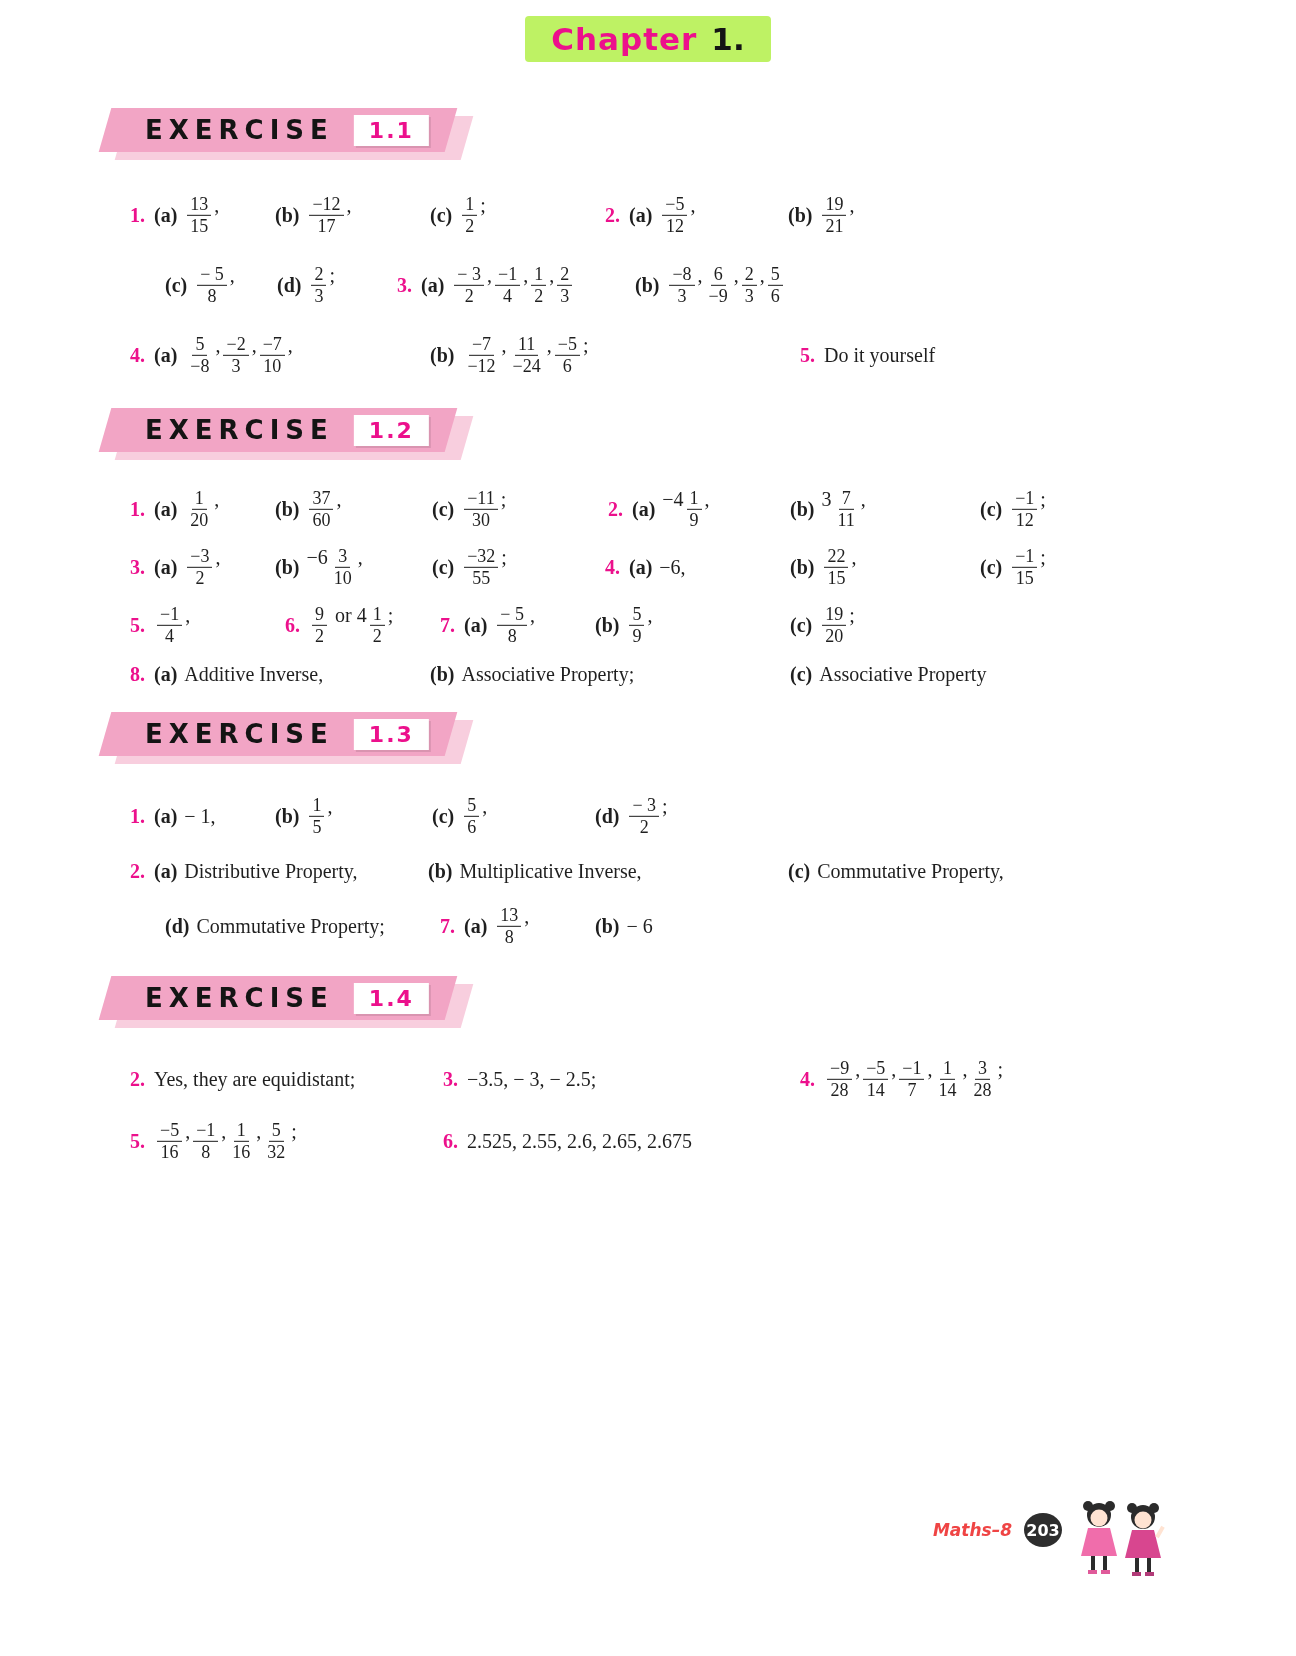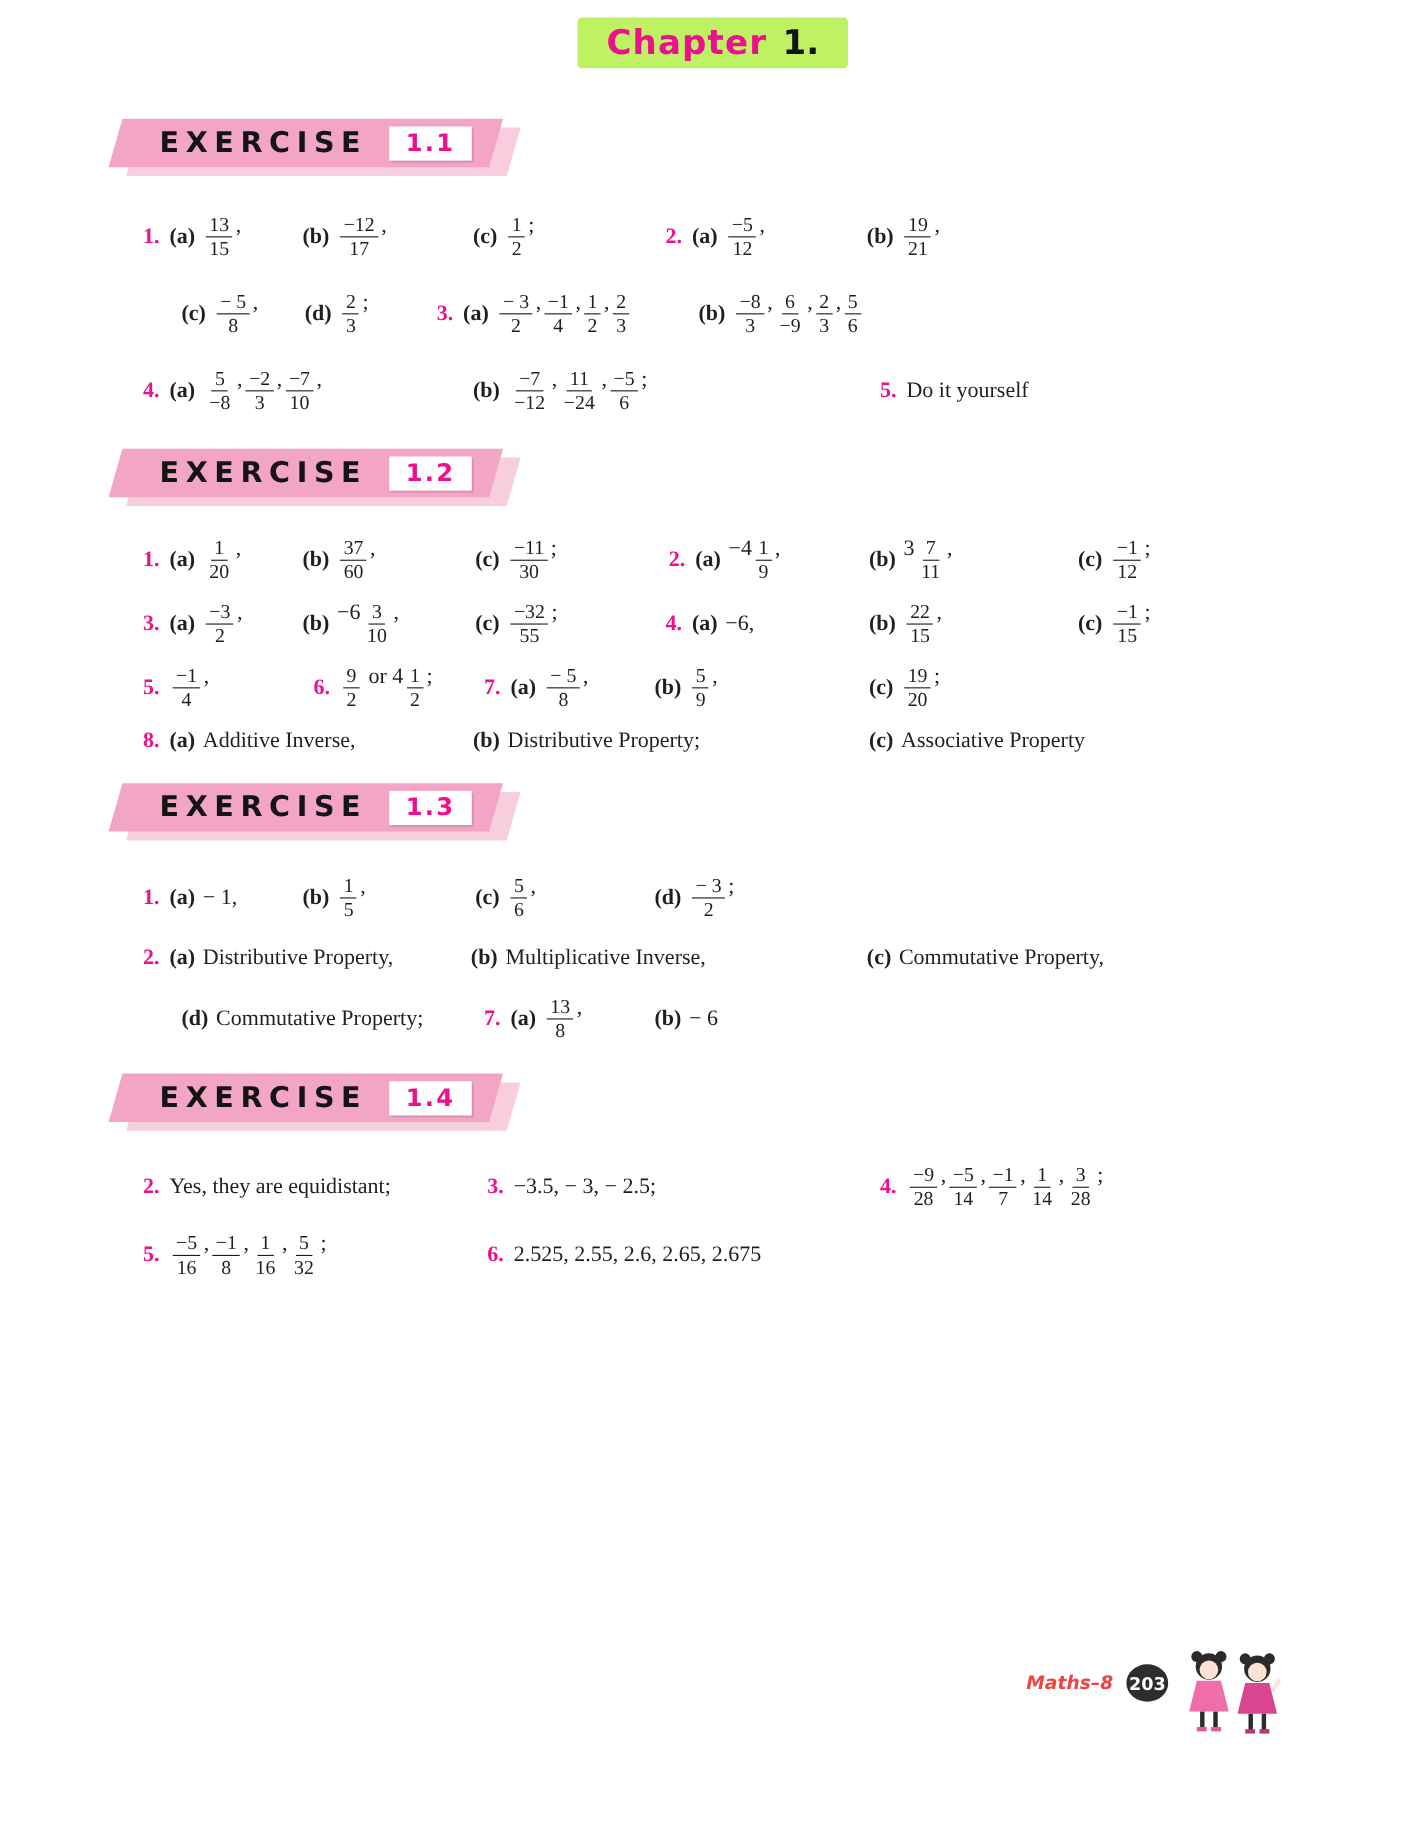--- a/index.html
+++ b/index.html
@@ -478,21 +478,21 @@
             <div class="ans-cell" style="left: 10px;">
               <span class="q-num">8.</span>
               <span class="q-label">(a)</span>
               <span class="q-body">
                 <span class="txt">Additive Inverse,</span>
               </span>
             </div>
             <div class="ans-cell" style="left: 310px;">
               <span class="q-label">(b)</span>
               <span class="q-body">
-                <span class="txt">Distributive Property;</span>
+                <span class="txt">Associative Property;</span>
               </span>
             </div>
             <div class="ans-cell" style="left: 670px;">
               <span class="q-label">(c)</span>
               <span class="q-body">
                 <span class="txt">Associative Property</span>
               </span>
             </div>
           </div>
         </div>

